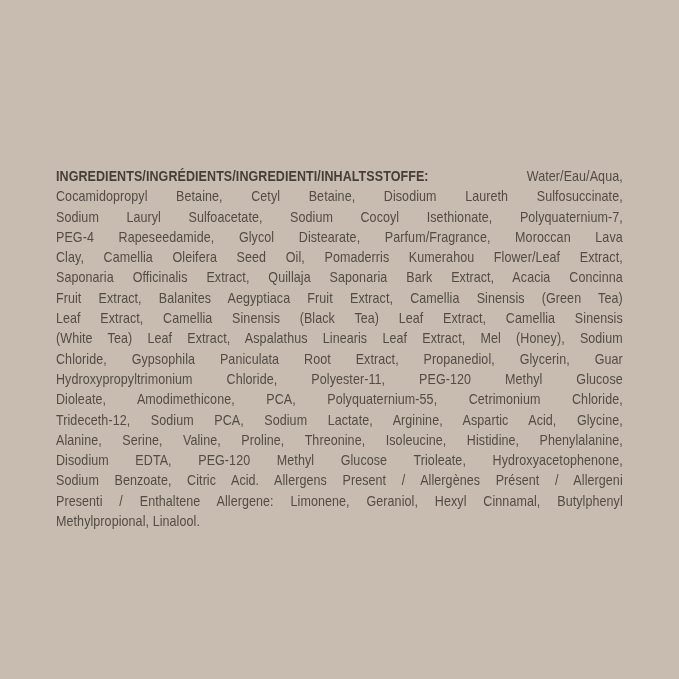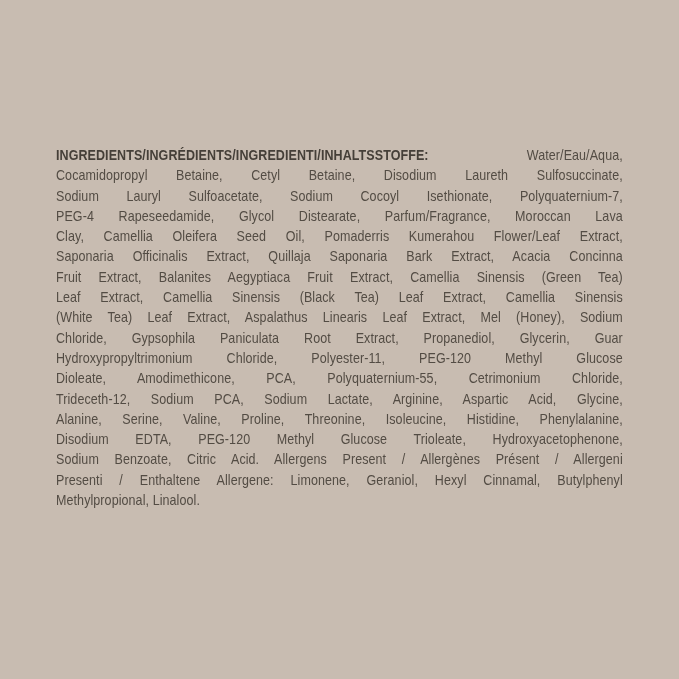--- a/index.html
+++ b/index.html
@@ -13,21 +13,21 @@
     overflow: hidden;
     font-family: "Liberation Sans", sans-serif;
   }
   .label-canvas {
     position: absolute;
     inset: 0;
   }
   .ingredients-block {
     position: absolute;
     left: 56px;
-    top: 145px;
+    top: 166px;
     width: 567px;
   }
   .ing-line {
     width: 680px;
     transform: scaleX(0.8335);
     transform-origin: 0 0;
     font-size: 15px;
     line-height: 20.3px;
     height: 20.3px;
     white-space: nowrap;

